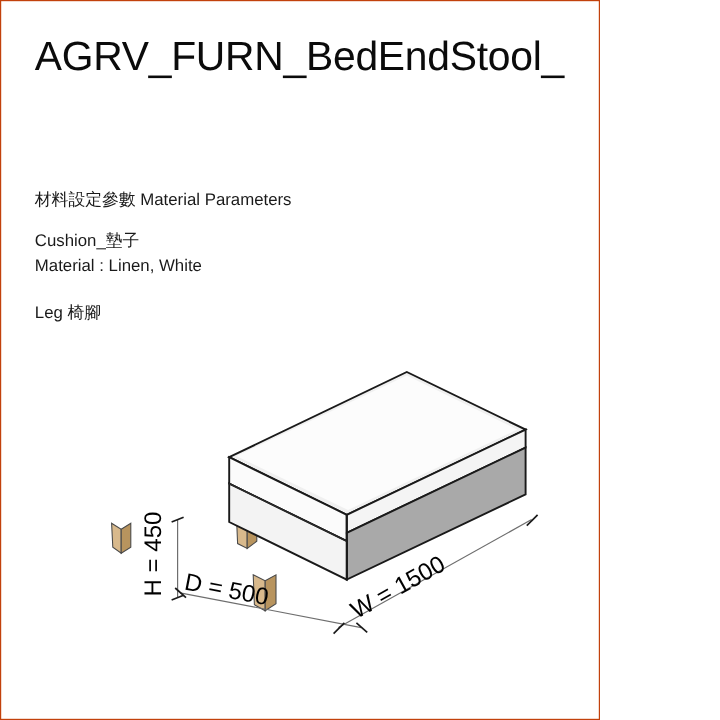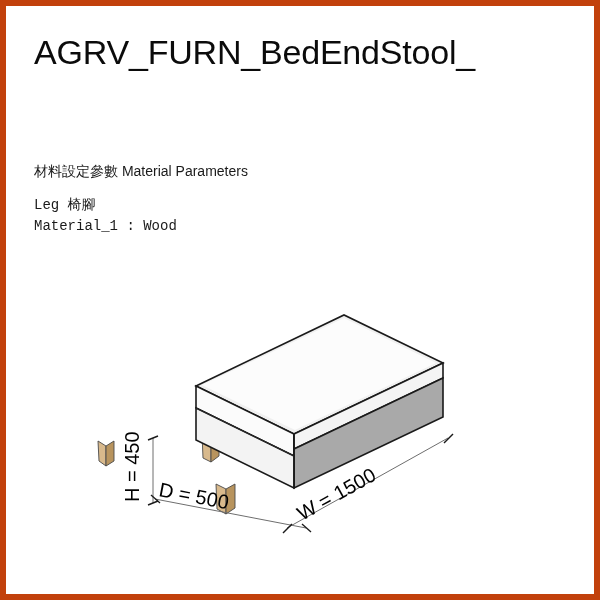--- a/index.html
+++ b/index.html
@@ -6,24 +6,24 @@
     margin: 0;
     padding: 0;
     background: #ffffff;
   }
   body {
     font-family: "Liberation Sans", "DejaVu Sans", sans-serif;
     color: #000000;
   }
   #page {
     position: relative;
-    width: 600px;
+    width: 500px;
     height: 600px;
     background: #ffffff;
-    border: 6px solid #c2410c;
+    border: 1px solid #c2410c;
     box-sizing: border-box;
     overflow: hidden;
   }
 
   
   #title-block {
     position: absolute;
     left: 28px;
     top: 22px;
     width: 560px;
@@ -51,21 +51,20 @@
     margin: 0 0 13px 0;
   }
   #params .group {
     margin: 0 0 18px 0;
   }
   #params .group .row {
     display: block;
   }
   #params .group.last {
     margin-bottom: 16px;
-    font-family: Liberation Mono, monospace;
   }
 
   
   #drawing {
     position: absolute;
     left: 0;
     top: 300px;
     width: 600px;
     height: 260px;
   }
@@ -107,24 +106,27 @@
 
 <div id="page">
 
   <div id="title-block">
     <span class="title-line">AGRV_FURN_BedEndStool_</span>
   </div>
 
   <div id="params">
     <div class="heading">材料設定參數 Material Parameters</div>
 
+    <div class="group">
+      <span class="row">Cushion_墊子</span>
+      <span class="row">Material : Linen, White</span>
+    </div>
 
     <div class="group last">
       <span class="row">Leg 椅腳</span>
-      <span class="row">Material_1 : Wood</span>
     </div>
   </div>
 
   <div id="drawing">
     <svg width="600" height="260" viewBox="0 0 600 260" xmlns="http://www.w3.org/2000/svg">
 
       <g>
         <polygon class="leg-outline" points="196,128 205,133 205,156 197,152" fill="#d8b98c"></polygon>
         <polygon class="leg-outline" points="205,133 213,128 213,150 205,156" fill="#b8945e"></polygon>
       </g>

